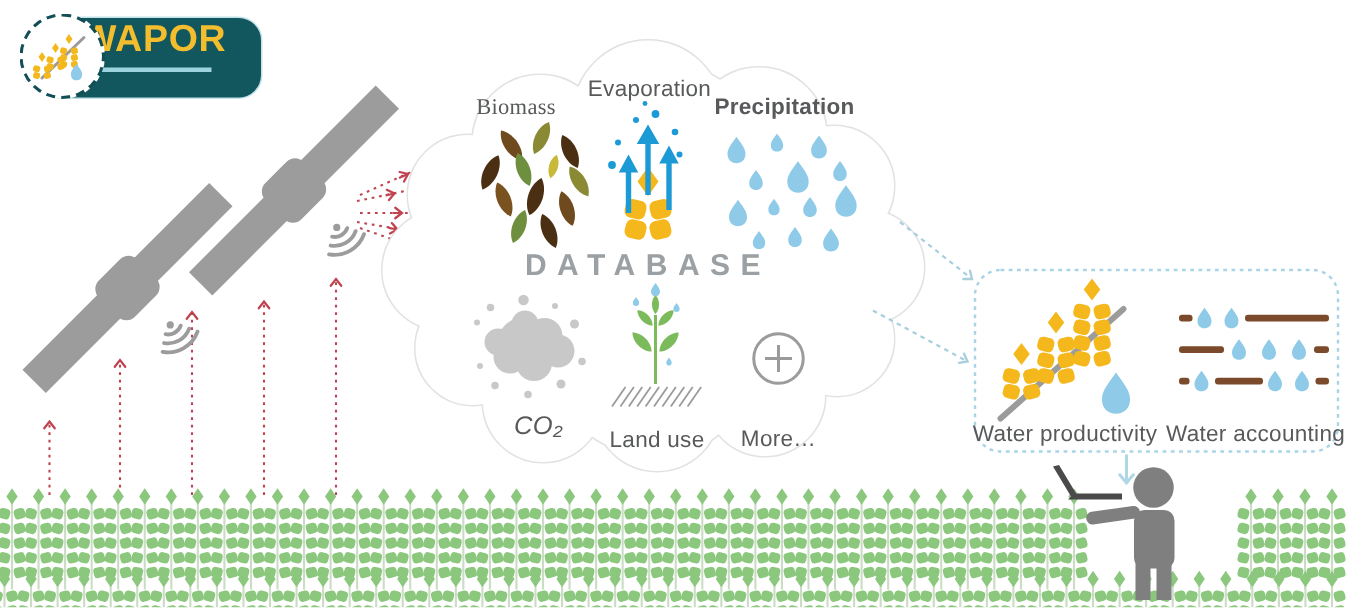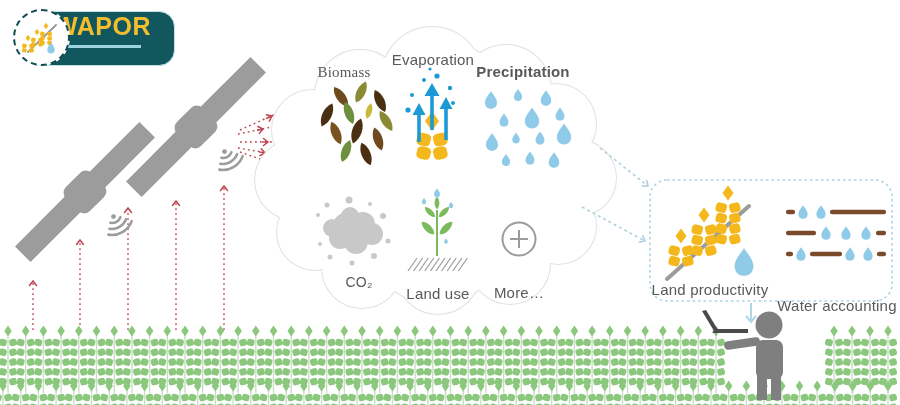--- a/index.html
+++ b/index.html
@@ -5,21 +5,21 @@
   html,body{margin:0;padding:0;background:#fff;}
   .stage{
     position:relative;width:900px;height:405px;overflow:hidden;background:#fff;
     font-family:"Liberation Sans","DejaVu Sans",sans-serif;
   }
   .stage svg.scene{position:absolute;left:0;top:0;}
   .lbl{
     position:absolute;transform:translateX(-50%);white-space:nowrap;
     color:#58595B;font-size:15px;letter-spacing:.2px;
   }
-  .lbl.big{font-size:14px;}
+  .lbl.big{font-size:17px;font-style:italic;}
   .lbl.db{
     color:#9AA0A3;font-size:20px;font-weight:bold;letter-spacing:7px;
   }
   
   .logo{position:absolute;left:0;top:0;width:190px;height:80px;}
   .logo-banner{
     position:absolute;left:28px;top:11px;width:147px;height:55px;
     background:#12575E;border:1px solid #C2E2EA;
     border-radius:12px 16px 16px 12px;box-sizing:border-box;
   }
@@ -1483,25 +1483,26 @@
       <g fill="#4A4A4A">
         <path d="M712,333 L748,333 L748,329 L716,329 Z"></path>
         <path d="M714,331 L702,311 L706,310 L718,330 Z"></path>
       </g>
     </g>
   </svg>
 
   <div class="lbl" style="left:344px;top:64px;font-family:Liberation Serif, serif;">Biomass</div>
   <div class="lbl" style="left:433px;top:51px;">Evaporation</div>
   <div class="lbl" style="left:523px;top:63px;font-weight:bold;">Precipitation</div>
+  <div class="lbl db" style="left:432px;top:166px;">DATABASE</div>
   <div class="lbl big" style="left:359px;top:274px;">CO₂</div>
   <div class="lbl" style="left:438px;top:285px;">Land use</div>
   <div class="lbl" style="left:519px;top:284px;">More…</div>
-  <div class="lbl" style="left:710px;top:281px;">Land productivity</div>
-  <div class="lbl" style="left:837px;top:297px;">Water accounting</div>
+  <div class="lbl" style="left:710px;top:281px;">Water productivity</div>
+  <div class="lbl" style="left:837px;top:281px;">Water accounting</div>
 
   <div class="logo">
     <div class="logo-banner"></div>
     <div class="logo-title">WAPOR</div>
     <div class="logo-underline"></div>
     <div class="logo-circle">
       <svg id="logo-mini" width="53" height="53" viewBox="0 0 53 53">
         <line x1="13" y1="41" x2="41" y2="14" stroke="#9B9B9B" stroke-width="2" stroke-linecap="round"></line>
         <g id="logo-wheats">
             <polygon points="13,23.724 15.3,27 13,30.276 10.7,27" fill="#F5B81C"></polygon>

